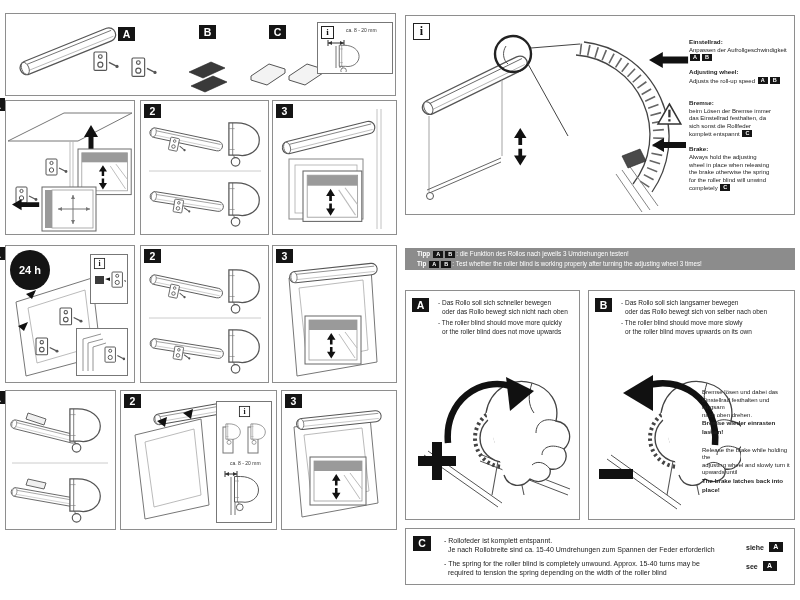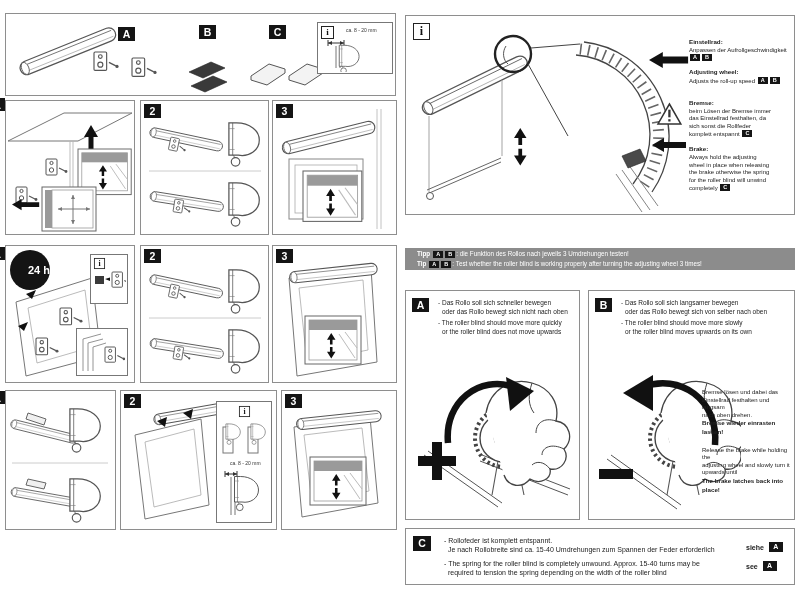--- a/index.html
+++ b/index.html
@@ -8,21 +8,21 @@
   .panel{position:absolute;background:#fff;border:1px solid #8e8e8e;box-sizing:border-box;}
   .numlabel{position:absolute;background:#141414;color:#fff;font-weight:bold;font-size:10.5px;
             width:17px;height:14px;text-align:center;line-height:14px;}
   .numlabel.cut{width:5px;height:13px;overflow:hidden;}
   .numlabel.cut span{display:inline-block;margin-left:-9px;}
   .ilabel{position:absolute;background:#fff;border:1.4px solid #222;color:#111;font-weight:bold;
           font-size:9px;width:11px;height:11px;line-height:11px;text-align:center;
           font-family:"Liberation Serif",serif;box-sizing:content-box;}
   .ilabel.lg{font-size:12px;width:15px;height:15px;line-height:15px;}
   .badge24{position:absolute;background:#141414;color:#fff;border-radius:50%;
-           width:40px;height:40px;text-align:right;line-height:40px;font-weight:bold;font-size:11px;}
+           width:40px;height:40px;text-align:center;line-height:40px;font-weight:bold;font-size:11px;}
   .refbox{display:inline-block;min-width:8px;padding:0 1px;height:7px;line-height:7.5px;background:#151515;
           color:#fff;font-weight:bold;font-size:5.5px;text-align:center;vertical-align:0.5px;margin:0 1px;}
   .refbox.lg{min-width:12px;height:10px;line-height:10.5px;font-size:7px;}
   .txt{font-size:6.5px;line-height:8.5px;color:#222;}
   .txt .ind{padding-left:4px;display:block;}
   .itxt{font-size:6px;line-height:7.6px;color:#222;}
   .itxt b{font-size:6.2px;}
   .gap{height:6px;}
   .inset{position:absolute;background:#fff;border:1px solid #777;box-sizing:border-box;}
   .measure{position:absolute;font-size:5px;color:#333;white-space:nowrap;}

